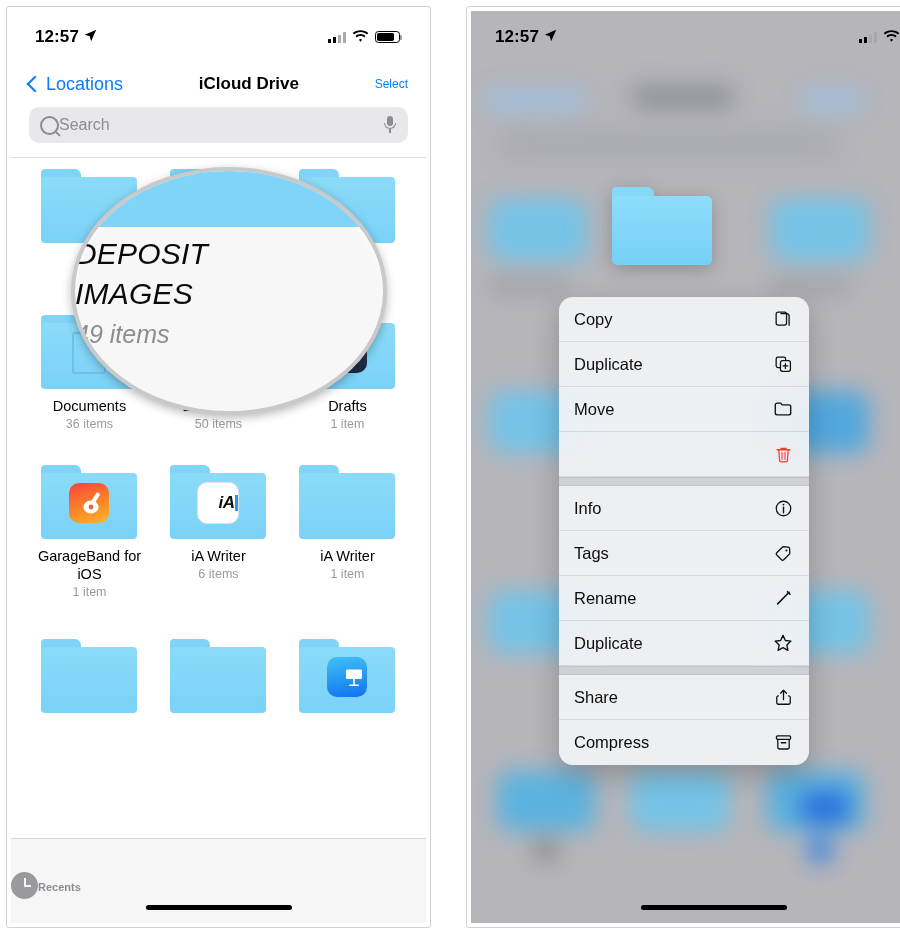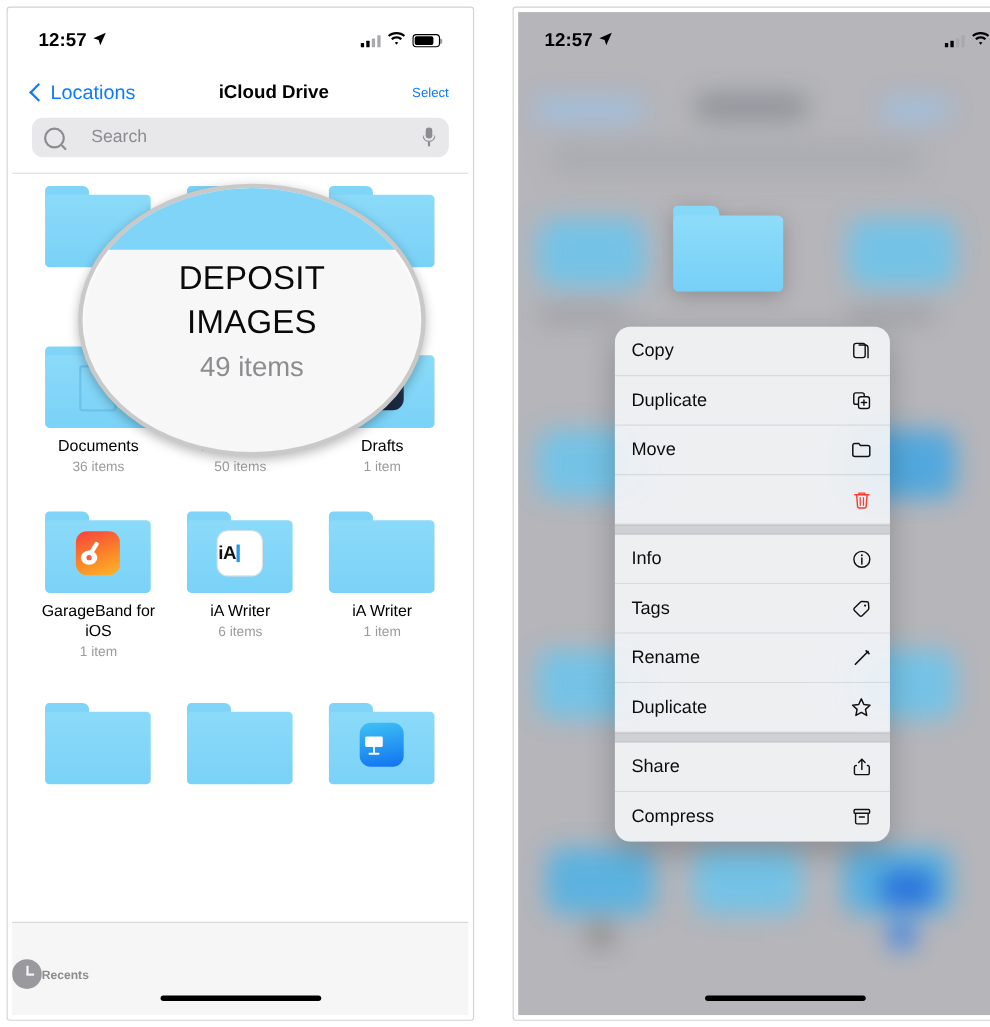--- a/index.html
+++ b/index.html
@@ -31,21 +31,21 @@
 
   
   .navbar{position:absolute;top:52px;left:0;right:0;height:42px;display:flex;align-items:center;justify-content:space-between;padding:0 18px;box-sizing:border-box;text-align:center;}
   .nav-back{display:flex;align-items:center;color:#0a7bff;font-size:18px;}
   .chev{display:inline-block;width:10px;height:10px;border-left:2.6px solid #0a7bff;border-bottom:2.6px solid #0a7bff;transform:rotate(45deg);margin-right:5px;}
   .nav-title{font-size:17px;font-weight:700;color:#000;}
   .nav-action{color:#0a7bff;font-size:12px;}
 
   
   .searchwrap{position:absolute;top:96px;left:18px;right:18px;height:36px;}
-  .searchbar{height:36px;border-radius:10px;background:#e8e8ea;display:flex;align-items:center;padding:12px 11px;box-sizing:border-box;gap:24px;}
+  .searchbar{height:36px;border-radius:10px;background:#e8e8ea;display:flex;align-items:center;padding:12px 11px;box-sizing:border-box;gap:0;}
   .search-ph{flex:1;color:#8c8c91;font-size:16px;}
   .mag{width:15px;height:15px;border:2px solid #8c8c91;border-radius:50%;position:relative;flex:none;}
   .mag::after{content:"";position:absolute;width:2px;height:6px;background:#8c8c91;right:-2px;bottom:-4px;transform:rotate(-45deg);border-radius:1px;}
   .mic{width:14px;height:18px;position:relative;flex:none;}
   .mic i{position:absolute;left:4px;top:0;width:6px;height:10px;border-radius:3px;background:#8c8c91;}
   .mic b{position:absolute;left:1px;top:7px;width:12px;height:6px;border:1.6px solid #8c8c91;border-top:none;border-radius:0 0 7px 7px;box-sizing:border-box;}
   .mic u{position:absolute;left:6.2px;top:13px;width:1.6px;height:4px;background:#8c8c91;}
 
   .hairline{position:absolute;left:0;right:0;height:1px;background:#dedee0;}
 
@@ -60,21 +60,21 @@
   .fname{font-size:14.5px;color:#000;text-align:center;line-height:18px;max-width:120px;}
   .fcount{font-size:12.5px;color:#9b9b9f;margin-top:2px;text-align:center;}
 
   .ficon{position:absolute;left:50%;top:52%;transform:translate(-50%,-50%);}
   .doc-glyph{width:34px;height:42px;border:2px solid #6cc3ea;border-radius:3px;position:relative;box-sizing:border-box;}
   .doc-glyph::after{content:"";position:absolute;right:-2px;top:-2px;border-left:12px solid transparent;border-top:12px solid #85d7f8;}
   .dl-glyph{width:40px;height:40px;border:2px solid #6cc3ea;border-radius:50%;position:relative;box-sizing:border-box;}
   .dl-glyph i{position:absolute;left:50%;top:9px;width:2px;height:18px;background:#6cc3ea;transform:translateX(-50%);}
   .dl-glyph b{position:absolute;left:50%;top:20px;width:9px;height:9px;border-right:2px solid #6cc3ea;border-bottom:2px solid #6cc3ea;transform:translateX(-50%) rotate(45deg);}
 
-  .app-icon{width:40px;height:40px;border-radius:10px;display:flex;align-items:center;justify-content:flex-start;overflow:hidden;}
+  .app-icon{width:40px;height:40px;border-radius:10px;display:flex;align-items:center;justify-content:flex-end;overflow:hidden;font-style:italic;}
   .app-drafts{background:linear-gradient(160deg,#3f5775 0%,#16243c 100%);}
   .app-garage{background:linear-gradient(160deg,#f7413e 0%,#fb8b26 60%,#fcb52b 100%);}
   .app-iaw{background:#fff;border:1px solid #e2e2e4;font-size:17px;font-weight:700;color:#111;letter-spacing:-.5px;}
   .app-keynote{background:linear-gradient(170deg,#3fc2f5 0%,#1172f0 100%);}
   .caret{display:inline-block;width:3px;height:16px;background:#1f9bf0;margin-left:1px;}
 
   
   .tabbar{position:absolute;left:0;right:0;bottom:0;height:84px;background:#f6f6f6;border-top:1px solid #d8d8da;display:flex;}
   .tab{flex:1;display:flex;flex-direction:row;align-items:center;padding-top:8px;}
   .tab-label{font-size:11px;margin-top:3px;font-weight:600;}
@@ -103,21 +103,21 @@
   .ctxmenu{position:absolute;left:88px;top:286px;width:250px;border-radius:14px;overflow:hidden;background:rgba(244,245,247,0.90);box-shadow:0 10px 28px rgba(0,0,0,.22);backdrop-filter:blur(18px);}
   .ctxrow{height:45px;display:flex;align-items:center;justify-content:space-between;padding:0 15px;box-sizing:border-box;border-bottom:1px solid rgba(0,0,0,.09);}
   .ctxrow:last-child{border-bottom:none;}
   .ctxlabel{font-size:16.5px;color:#0d0d0d;}
   .ctxrow.destructive .ctxlabel{color:#ff3b30;}
   .ctxsep{height:7px;background:rgba(180,182,188,0.55);border-bottom:1px solid rgba(0,0,0,.07);border-top:1px solid rgba(0,0,0,.07);}
   .ctxicon{width:22px;height:22px;display:flex;align-items:center;justify-content:center;flex:none;}
   .ctxicon svg{display:block;}
 
   
-  .callout{position:absolute;background:#f7f7f7;border:4px solid #c9c9c9;box-shadow:0 3px 10px rgba(0,0,0,.28), inset 0 2px 4px rgba(255,255,255,.9);display:flex;flex-direction:column;align-items:center;justify-content:center;overflow:hidden;}
+  .callout{position:absolute;background:#f7f7f7;border:4px solid #c9c9c9;box-shadow:0 3px 10px rgba(0,0,0,.28), inset 0 2px 4px rgba(255,255,255,.9);display:flex;flex-direction:column;align-items:flex-start;justify-content:center;overflow:hidden;font-style:italic;}
   .callout.oval{left:64px;top:160px;width:308px;height:240px;border-radius:50%/50%;}
   .co-sky{position:absolute;top:0;left:0;right:0;height:56px;background:#7fd4f7;border-radius:50% 50% 0 0 / 70% 70% 0 0;}
   .co-title{position:relative;font-size:30px;color:#0a0a0a;line-height:40px;text-align:center;letter-spacing:.2px;}
   .co-sub{position:relative;font-size:25px;color:#8d8d91;margin-top:6px;}
 </style>
 </head>
 <body>
 
 <div class="stage">
 

